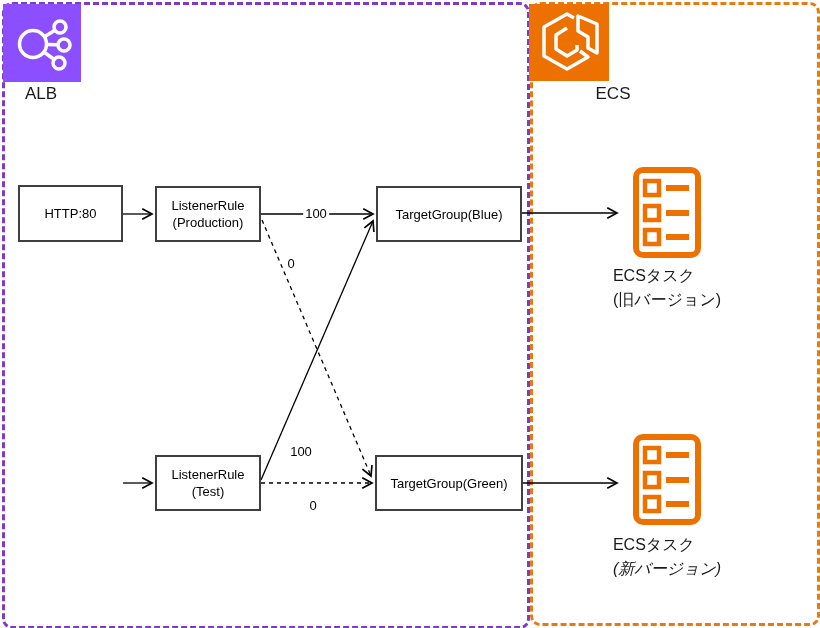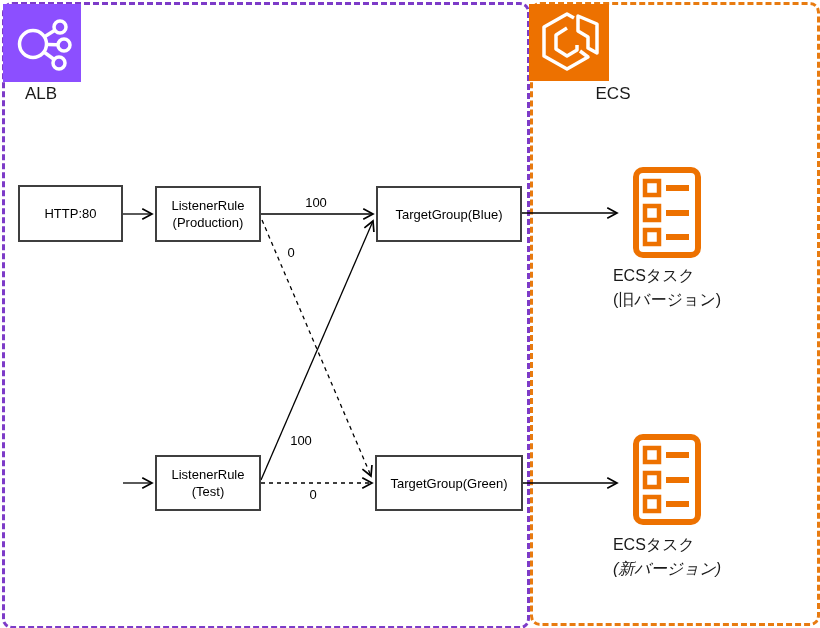--- a/index.html
+++ b/index.html
@@ -29,21 +29,21 @@
   .node span{display:block;}
   .node.n-http80{left:18px;top:185px;width:105px;height:57px;}
   .node.n-lprod{left:155px;top:186px;width:106px;height:56px;}
   .node.n-tgblue{left:376px;top:186px;width:146px;height:56px;}
   .node.n-http8080{left:18px;top:455px;width:105px;height:57px;}
   .node.n-ltest{left:155px;top:455px;width:106px;height:56px;}
   .node.n-tggreen{left:375px;top:455px;width:148px;height:56px;}
   
   .edge-label{
     position:absolute;z-index:4;font-size:13px;background:#fff;padding:0 2px;
-    transform:translate(-50%,-50%);white-space:nowrap;
+    transform:translate(-50%,-50%);white-space:nowrap;margin-top:11px;
   }
   .el-100-top{left:316px;top:202px;}
   .el-0-top{left:291px;top:252px;}
   .el-100-bottom{left:301px;top:440px;}
   .el-0-bottom{left:313px;top:494px;}
   
   .task-icon{position:absolute;z-index:4;}
   .task-label{
     position:absolute;z-index:4;font-size:16px;line-height:24px;
     transform:translateX(-50%);white-space:nowrap;color:#1a1a1a;

